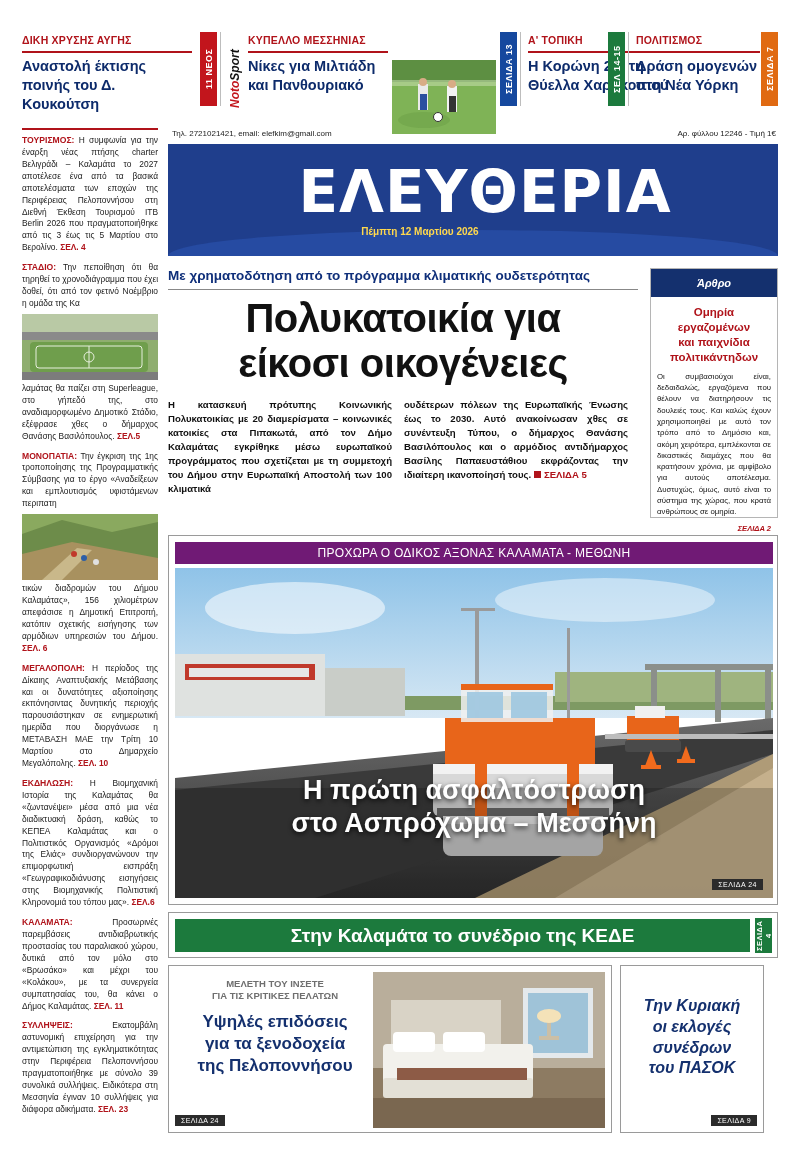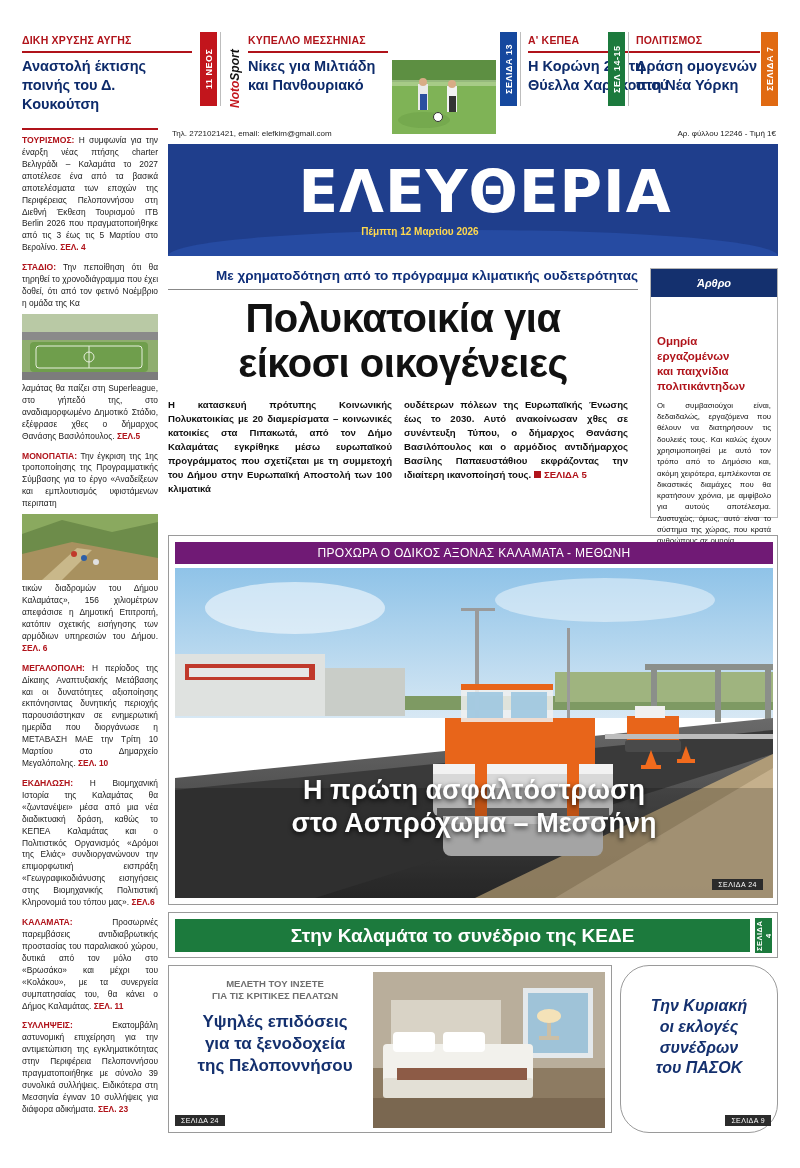--- a/index.html
+++ b/index.html
@@ -55,35 +55,35 @@
                 font-family:"DejaVu Sans", sans-serif; }
   .mast-date { position:absolute; left:0; top:82px; width:504px; text-align:center;
                color:#ffd84d; font-size:10px; font-weight:bold; }
   .mast-site { position:absolute; left:0; top:94px; width:610px; text-align:center;
                color:#ffd84d; font-size:12.5px; font-weight:bold; }
   .mast-wave { position:absolute; left:0; bottom:0; width:610px; height:26px;
                background:#2b55b5; border-radius:50% 50% 0 0 / 100% 100% 0 0; opacity:.55; }
 
   
   .lead { position:absolute; left:168px; top:268px; width:470px; }
-  .lead-over { font-size:13.5px; font-weight:bold; color:#0f2f7a; text-align:right; line-height:1.2; }
+  .lead-over { font-size:13.5px; font-weight:bold; color:#0f2f7a; text-align:left; line-height:1.2; }
   .lead-rule { height:1px; background:#888; margin:5px 0 2px; }
   .lead-h1 { font-size:40px; line-height:1.12; font-weight:bold; color:#111; text-align:center;
              font-family:"Liberation Sans", sans-serif; letter-spacing:-0.5px; margin-top:6px;}
   .lead-body { margin-top:12px; display:flex; gap:12px; }
   .lead-col { width:224px; font-size:9.6px; line-height:1.46; text-align:justify; color:#111; font-weight:bold;}
   .lead-col .sel { color:#b0131a; }
   .sq { display:inline-block; width:7px; height:7px; background:#b0131a; margin-right:3px; }
 
   
   .arthro { position:absolute; left:650px; top:268px; width:128px; height:250px; border:1px solid #b5b5b5; }
   .arthro-hd { height:28px; background:#14306e; color:#fff; font-size:11px; font-weight:bold;
                display:flex; align-items:center; justify-content:center; font-style:italic; }
   .arthro-title { padding:8px 6px 4px; font-size:11.5px; line-height:1.3; color:#b0131a;
-                  font-weight:bold; text-align:left;margin-top:29px; }
+                  font-weight:bold; text-align:center; }
   .arthro-body { padding:2px 6px; font-size:7.8px; line-height:1.45; text-align:justify; }
   .arthro-sel { text-align:right; padding:4px 6px 0; font-size:7.6px; font-style:italic; color:#b0131a; font-weight:bold; }
 
   
   .feature { position:absolute; left:168px; top:535px; width:610px; height:370px; border:1px solid #9a9a9a; }
   .feature-hd { position:absolute; left:6px; top:6px; width:598px; height:22px; background:#701a75;
                 color:#fff; font-size:12px; font-weight:normal; display:flex; align-items:center;
                 justify-content:center; letter-spacing:.3px; }
   .feature-img { position:absolute; left:6px; top:32px; width:598px; height:330px; overflow:hidden; }
   .feature-cap { position:absolute; left:0; bottom:58px; width:598px; text-align:center;
@@ -96,21 +96,21 @@
   .greenbar { position:absolute; left:168px; top:912px; width:610px; height:46px;
               border:1px solid #9a9a9a; }
   .greenbar-in { position:absolute; left:6px; top:6px; width:575px; height:33px; background:#1c7a3d;
                  color:#fff; font-size:19px; font-weight:bold; display:flex; align-items:center;
                  justify-content:center; }
   .greenbar .vstrip { right:5px; top:5px; height:35px; font-size:7.5px; }
 
   
   .bbox { position:absolute; top:965px; border:1px solid #9a9a9a; height:168px; }
   .bbox.left { left:168px; width:444px; }
-  .bbox.right { left:620px; width:158px;border-radius:29px; }
+  .bbox.right { left:620px; width:144px; }
   .bb-inner { position:absolute; inset:6px; }
   .bb-label { font-size:9.5px; color:#6f6f6f; font-weight:bold; text-align:center; line-height:1.3; }
   .bb-title { font-size:17px; color:#14306e; font-weight:bold; text-align:center; line-height:1.3; margin-top:8px; }
   .bb-title.it { font-style:italic; }
   .bb-photo { position:absolute; right:0; top:0; width:232px; height:156px; overflow:hidden; }
   .tag { position:absolute; background:#2b2b2b; color:#fff; font-size:7px; padding:2px 6px; letter-spacing:.4px; }
 
   .imgbase { width:100%; height:100%; display:block; }
 </style>
 </head>
@@ -148,21 +148,21 @@
         <rect x="57" y="36" width="7" height="16" fill="#333"></rect>
         <circle cx="31" cy="22" r="4" fill="#d8ac86"></circle>
         <circle cx="60" cy="24" r="4" fill="#d8ac86"></circle>
         <circle cx="46" cy="57" r="4.5" fill="#fff" stroke="#333" stroke-width="1"></circle>
       </svg>
     </div>
     <div class="vstrip blue" style="left:478px; top:2px;">ΣΕΛΙΔΑ 13</div>
     <div class="divider" style="left:498px;"></div>
 
     <div class="cell" style="left:506px; width:160px;">
-      <span class="kicker">Α' ΚΕΠΕΑ</span>
+      <span class="kicker">Α' ΤΟΠΙΚΗ</span>
       <span class="kicker-line"></span>
       <div class="tl-head">Η Κορώνη 2-1 τη<br>Θύελλα Χαρακοπιού</div>
     </div>
     <div class="vstrip green" style="left:586px; top:2px;">ΣΕΛ 14-15</div>
     <div class="divider" style="left:606px;"></div>
 
     <div class="cell" style="left:614px; width:124px;">
       <span class="kicker">ΠΟΛΙΤΙΣΜΟΣ</span>
       <span class="kicker-line"></span>
       <div class="tl-head">Δράση ομογενών<br>στη Νέα Υόρκη</div>

